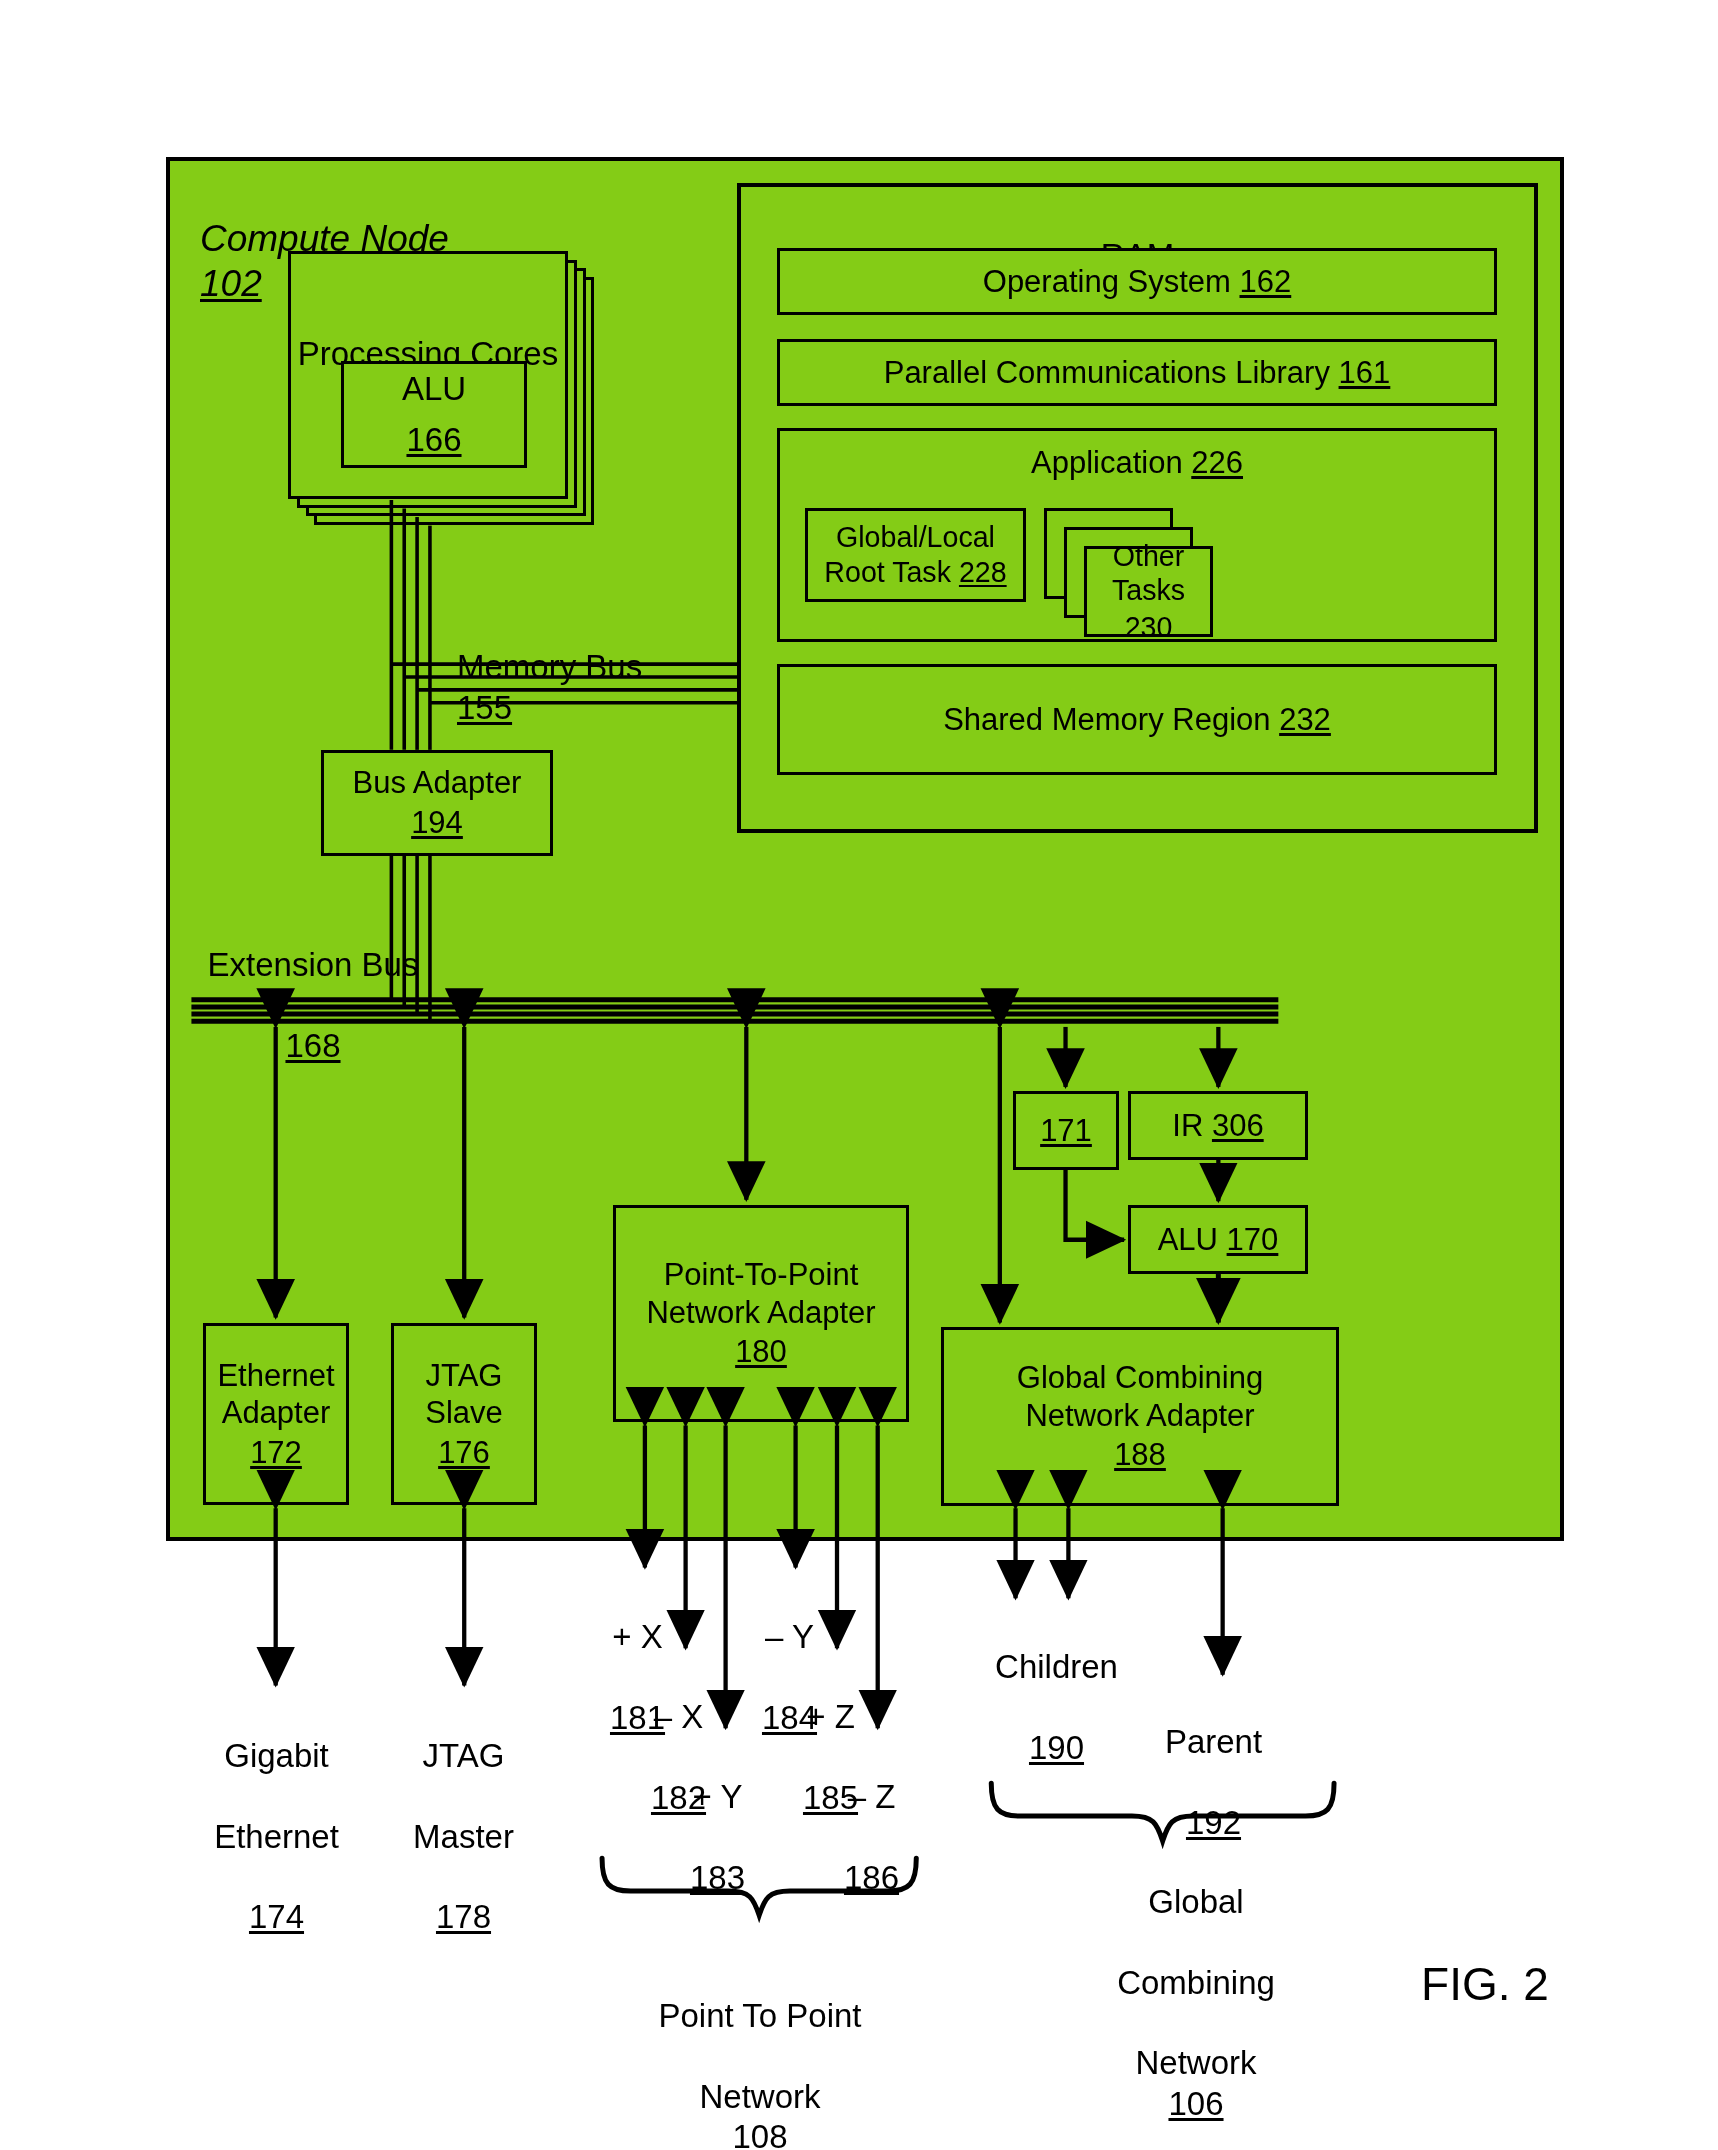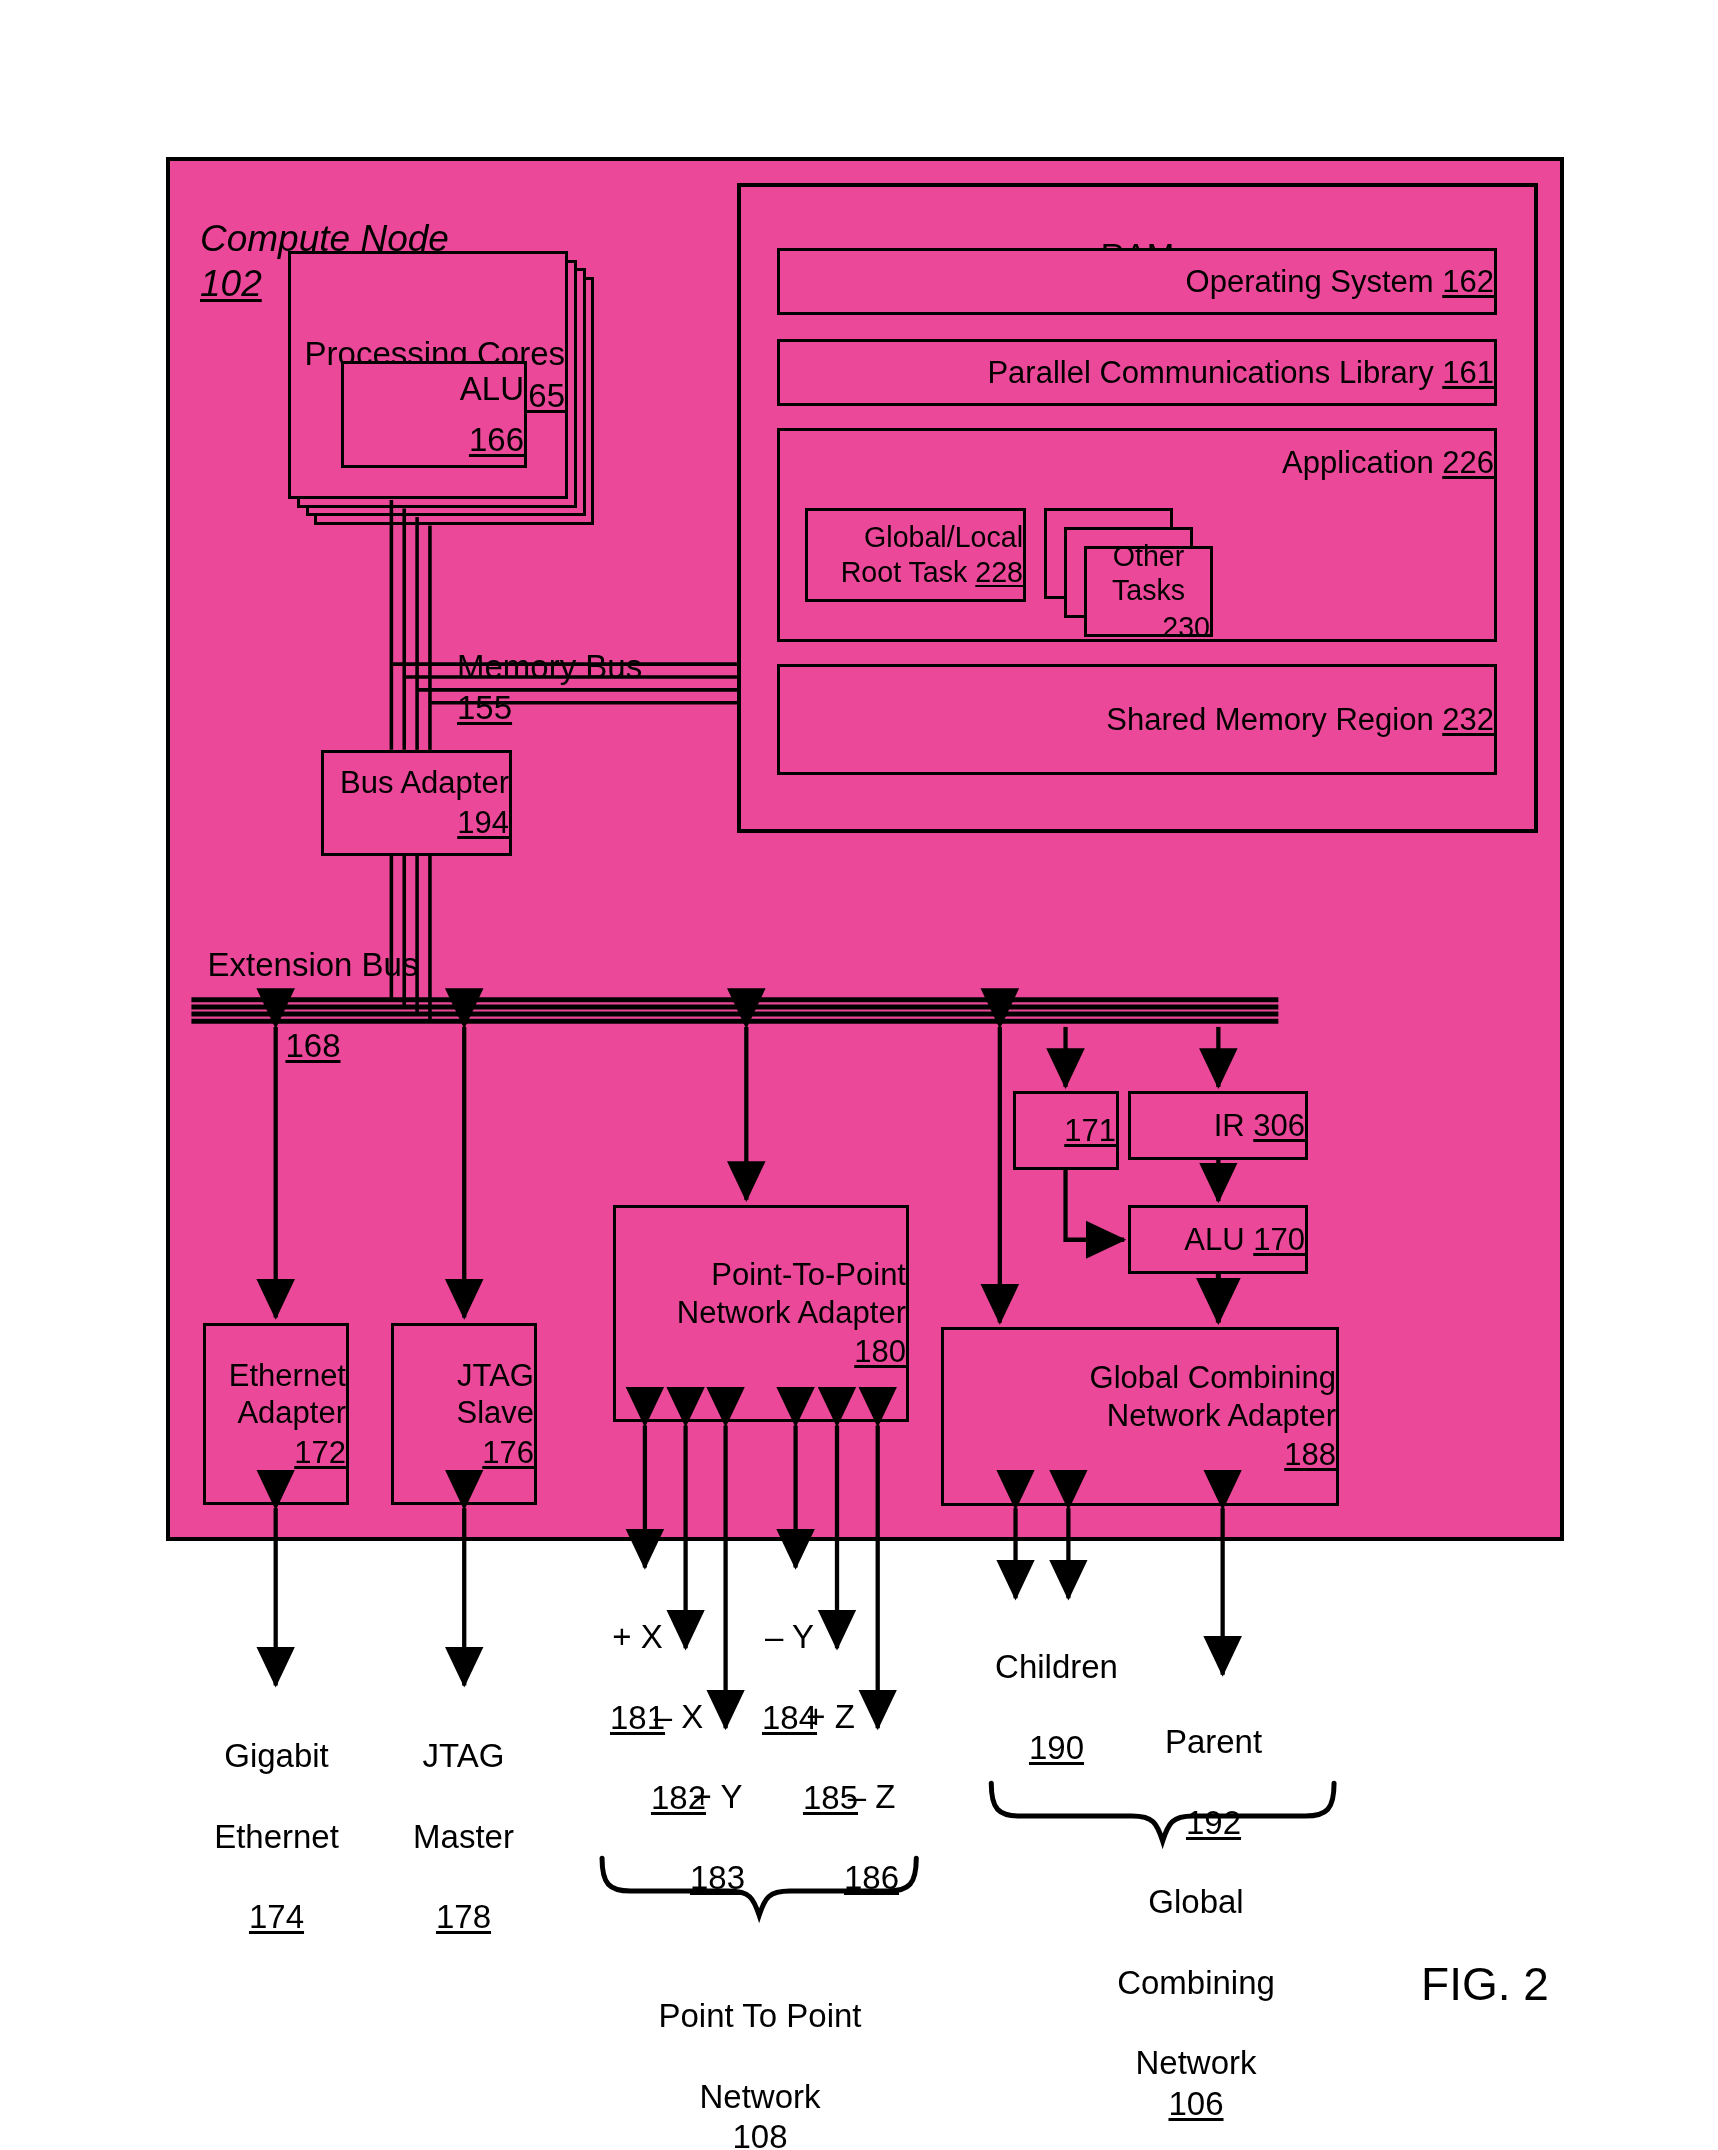--- a/index.html
+++ b/index.html
@@ -13,25 +13,25 @@
     width: 1719px;
     height: 2151px;
     background: #ffffff;
     font-family: "Liberation Sans", sans-serif;
     color: #000000;
     overflow: hidden;
   }
   .box {
     position: absolute;
     border: 3.6px solid #000;
-    background: #ec4899;
+    background: #84cc16;
     box-sizing: border-box;
     display: flex;
     flex-direction: column;
-    align-items: flex-end;
+    align-items: center;
     justify-content: center;
     text-align: center;
     line-height: 1.22;
   }
   .box.thick { border-width: 4.3px; }
   .lbl {
     position: absolute;
     text-align: center;
     line-height: 1.22;
     white-space: pre-line;
@@ -125,21 +125,21 @@
       <span>Shared Memory Region</span>
       <span class="u">232</span>
     </div>
   </div>
 
   <div class="lbl f46" style="left:457px; top:607px; width:300px; text-align:left;">
     <span>Memory Bus</span>
     <span class="u">155</span>
   </div>
 
-  <div class="box" style="left:321px; top:750px; width:191px; height:106px;">
+  <div class="box" style="left:321px; top:750px; width:232px; height:106px;">
     <div class="f44">Bus Adapter</div>
     <div class="f44 u" style="margin-top:1.4px;">194</div>
   </div>
 
   <div class="lbl f46" style="left:199px; top:905px; width:228px; text-align:center;">
     <span>Extension Bus</span><br>
     <span class="u">168</span>
   </div>
 
   <div class="box" style="left:1013px; top:1091px; width:106px; height:79px;">

